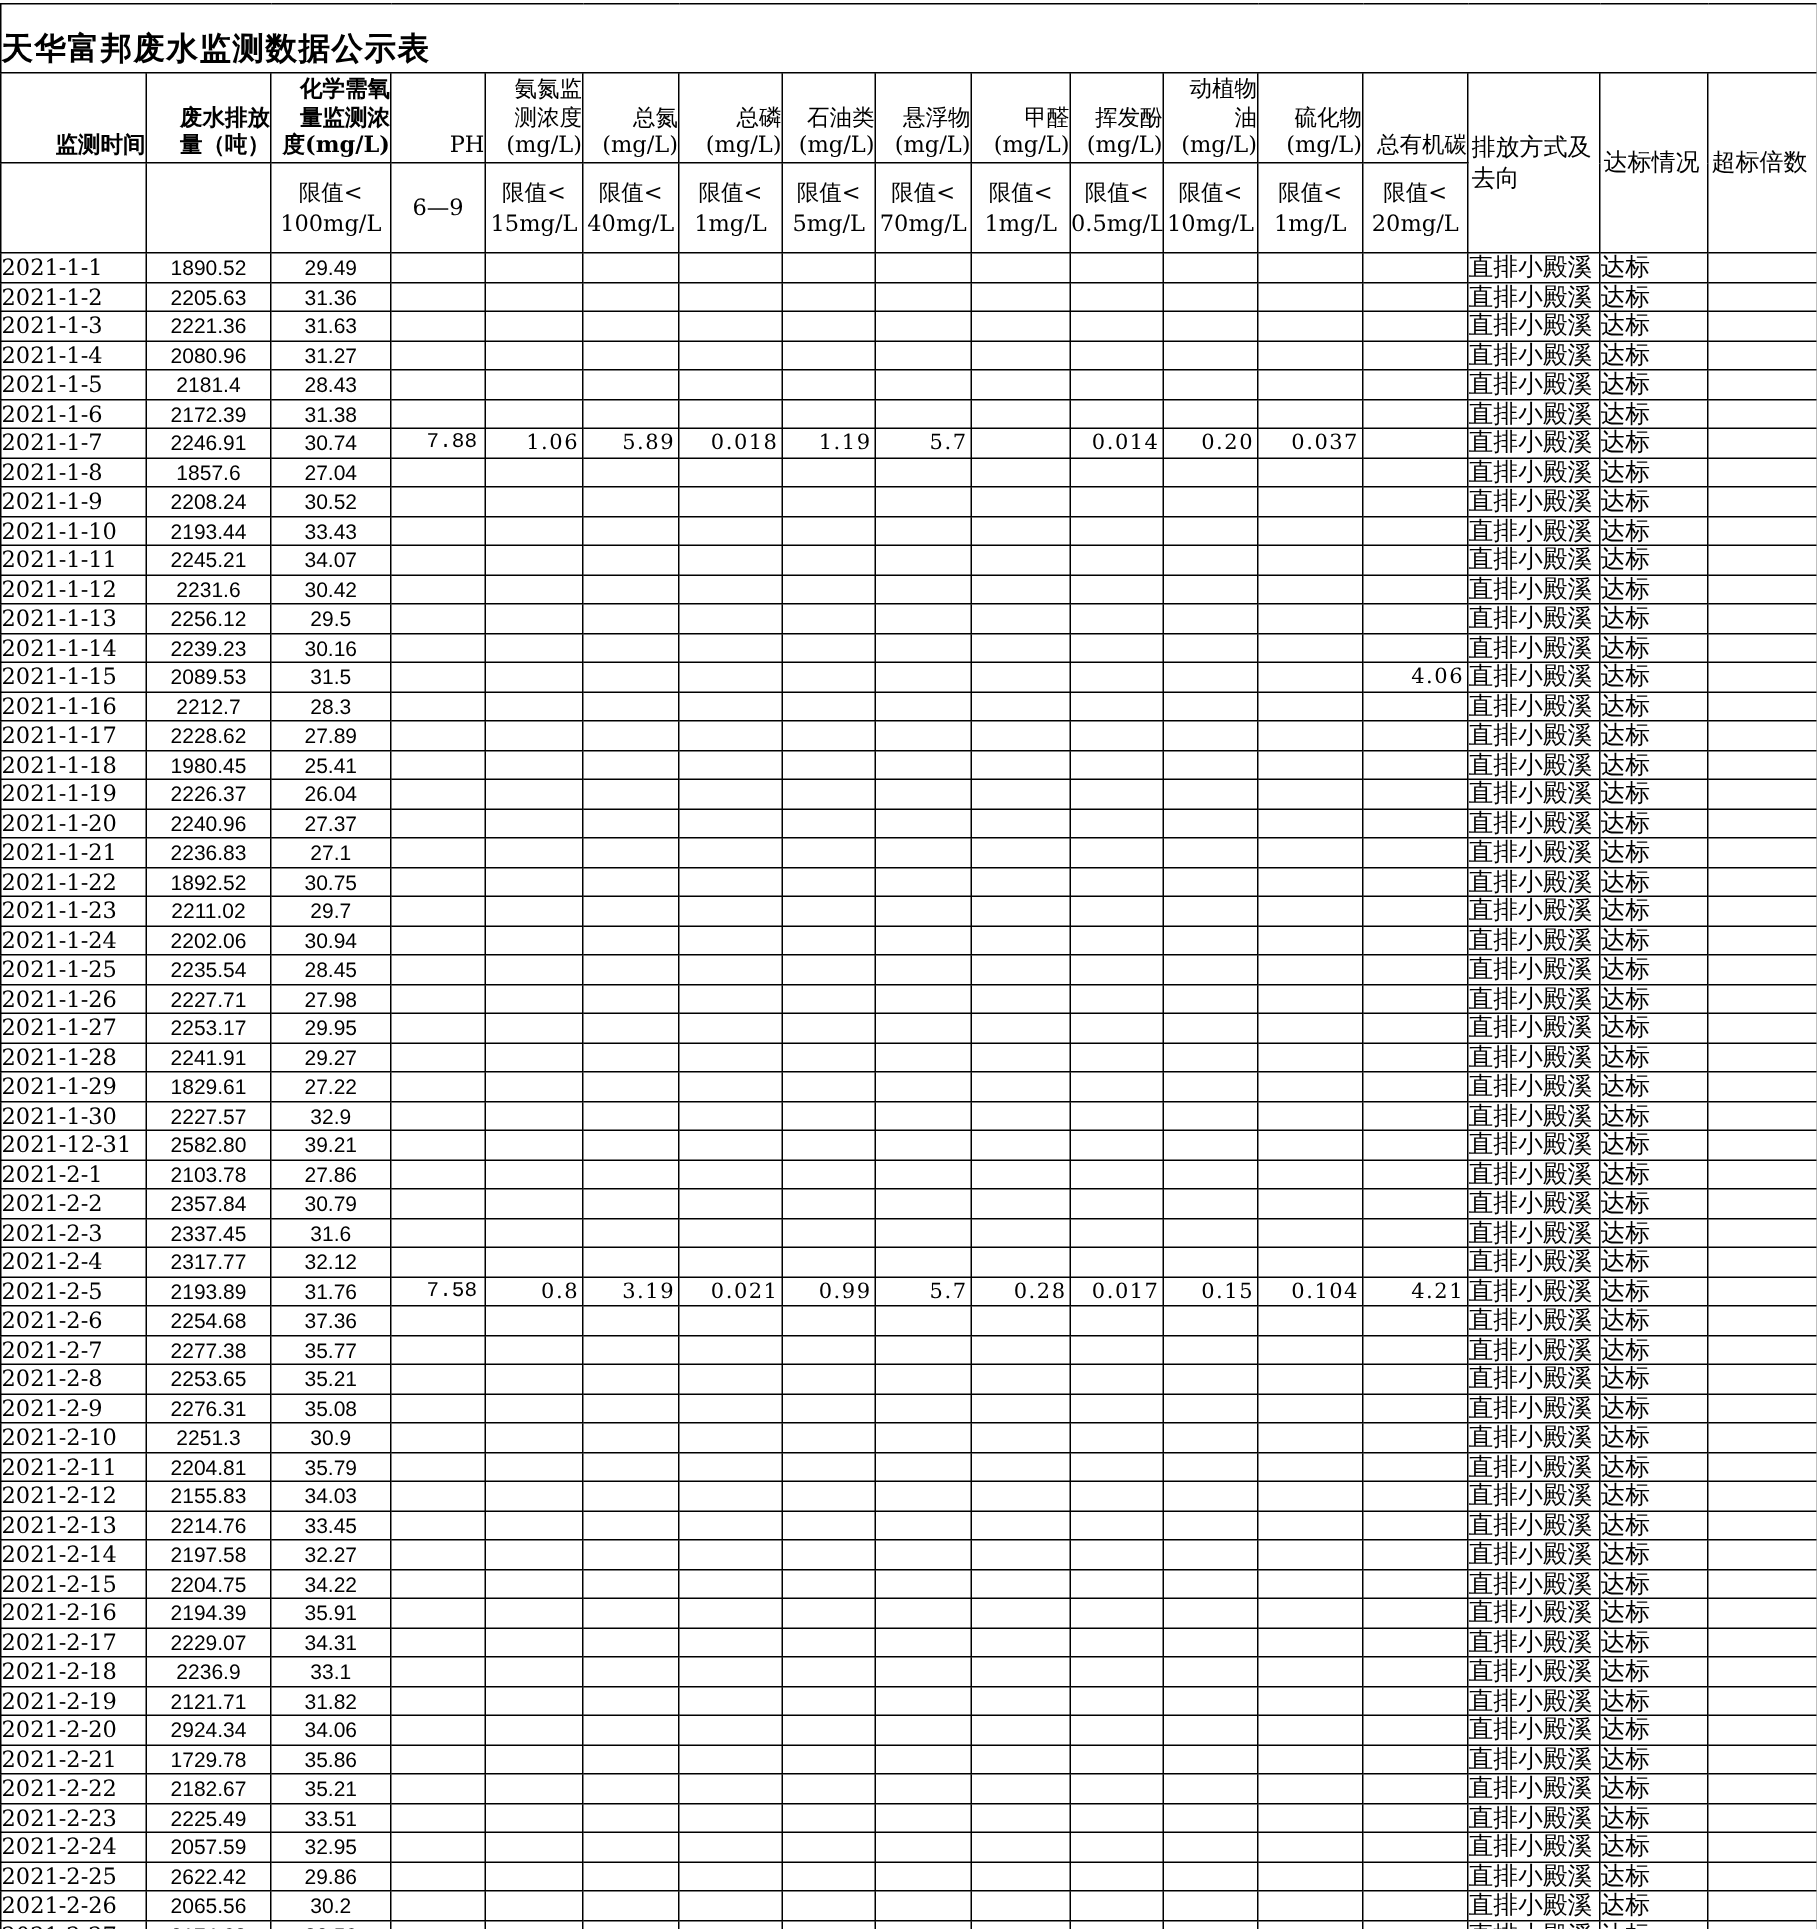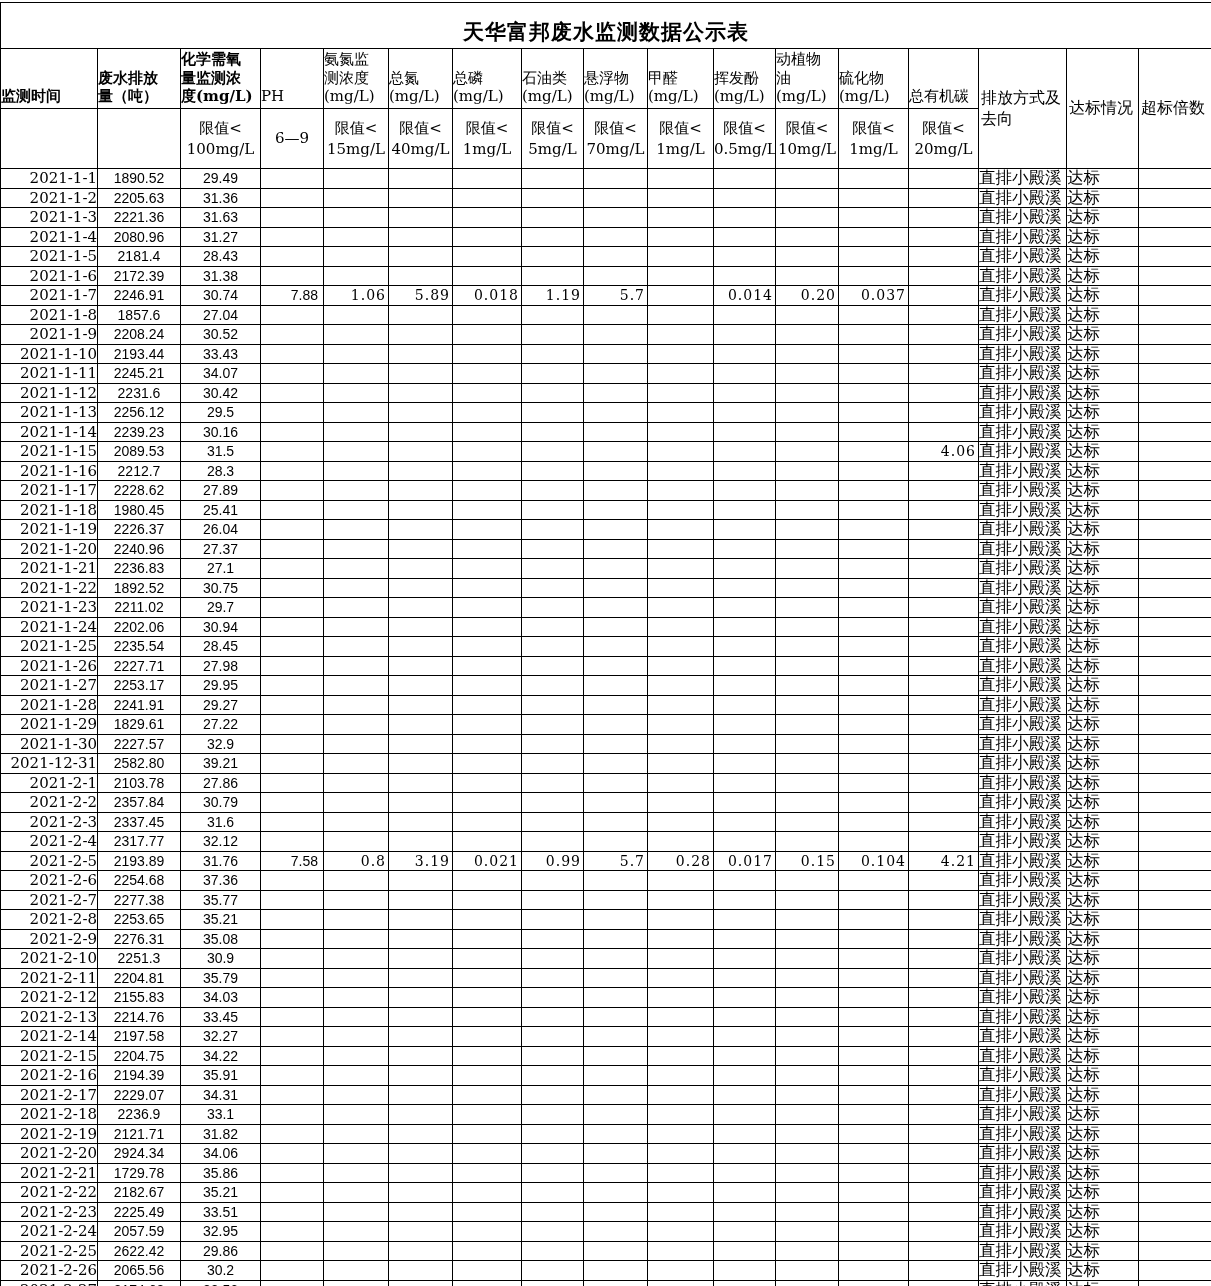--- a/index.html
+++ b/index.html
@@ -1,36 +1,36 @@
 <!DOCTYPE html>
 <html><head>
 <meta charset="utf-8">
 <style>
   html,body{margin:0;padding:0;background:#ffffff;}
   body{width:1211px;font-family:"DejaVu Serif","Liberation Serif",serif;color:#000;}
   table{border-collapse:collapse;table-layout:fixed;width:1211px;margin-top:2px;}
   th,td{border:1px solid #000;box-sizing:border-box;padding:0;overflow:hidden;color:#000;}
   
-  .title-cell{height:46px;border:1px solid #000;text-align:center;vertical-align:bottom;
+  .title-cell{height:46px;border:1px solid #000;text-align:left;vertical-align:bottom;
     font-weight:bold;font-size:21px;letter-spacing:1px;white-space:nowrap;padding-bottom:2px;margin-top:48px;}
   
-  .name-cell{height:60px;vertical-align:bottom;text-align:left;font-weight:normal;
+  .name-cell{height:60px;vertical-align:bottom;text-align:right;font-weight:normal;
     font-size:15px;line-height:1.25;white-space:pre-line;padding-bottom:2px;}
   .name-cell.bold{font-weight:bold;}
   
   .merged-header{vertical-align:middle;text-align:left;font-weight:normal;font-size:16px;
     line-height:1.3;white-space:pre-line;padding-left:2px;}
   
   .limit-cell{height:60px;text-align:center;vertical-align:middle;font-size:15px;
     line-height:1.4;white-space:pre-line;}
   
   tbody td{height:18.95px;font-size:14px;line-height:18px;white-space:nowrap;}
-  .c-date{text-align:right;font-size:15px;}
+  .c-date{text-align:left;font-size:15px;}
   .c-sans{text-align:center;font-family:"Liberation Sans","DejaVu Sans",sans-serif;font-size:14px;}
-  .c-ph{text-align:right;padding-right:5px;font-family:Liberation Sans, sans-serif;font-size:14px;}
+  .c-ph{text-align:right;padding-right:5px;font-family:Liberation Mono, monospace;font-size:14px;}
   .c-num{text-align:right;padding-right:2px;letter-spacing:1px;font-size:14px;}
   .c-way{text-align:left;font-size:16.5px;line-height:18.5px;}
 </style>
 </head>
 <body>
 
 <table>
   <colgroup id="colgroup">
       <col style="width: 97px;">
       <col style="width: 83px;">

